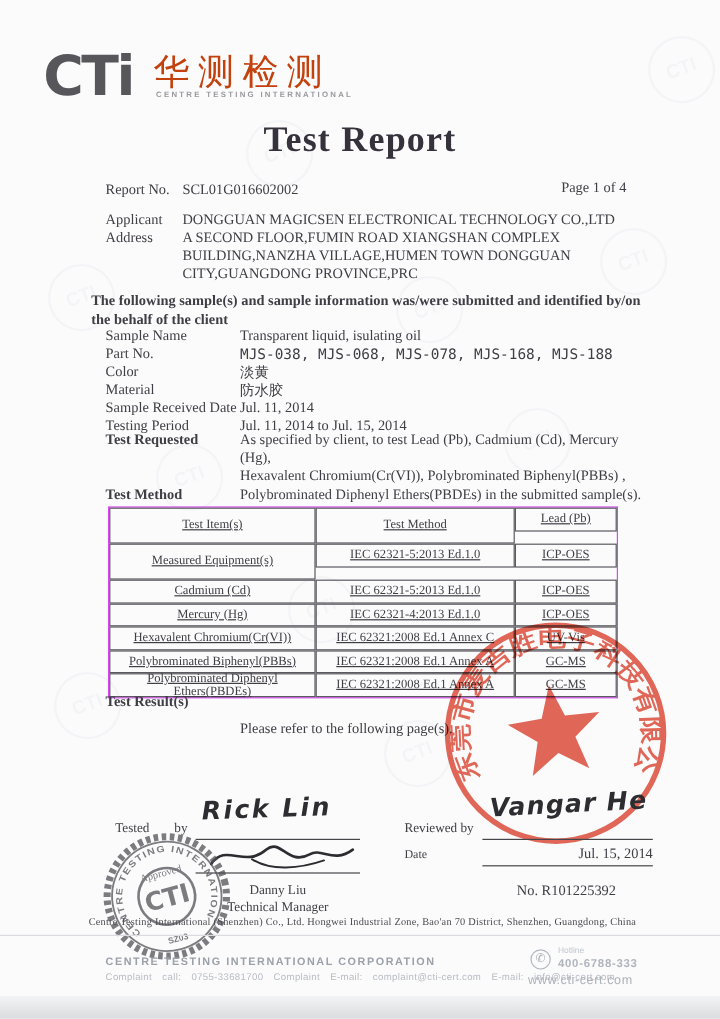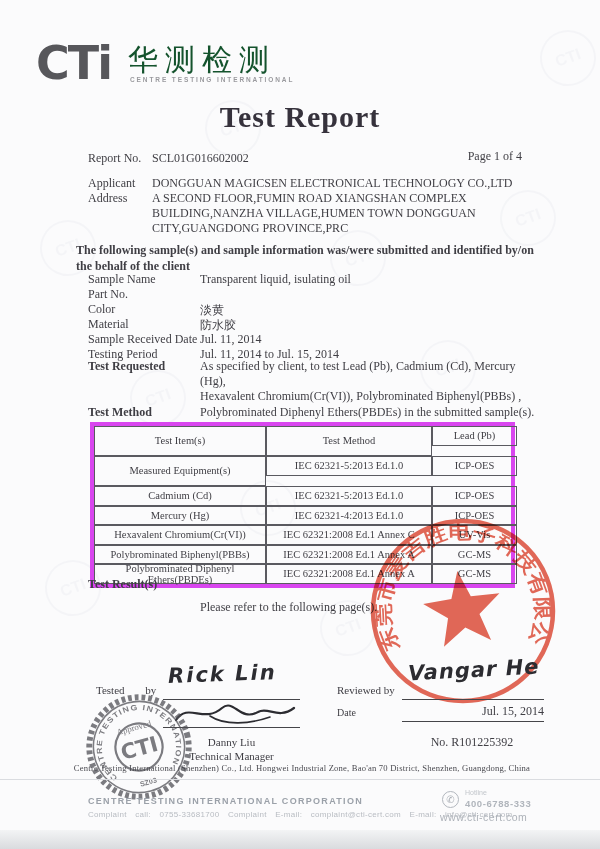--- a/index.html
+++ b/index.html
@@ -8,21 +8,21 @@
   .page { position:absolute; left:0; top:0; width:600px; height:849px; background:#fbfbfc; overflow:hidden; }
   .abs { position:absolute; }
 
   
   .wm { position:absolute; width:56px; height:56px; border:2px solid #7b8aa6; border-radius:50%;
         opacity:0.05; display:flex; align-items:center; justify-content:center;
         font:700 16px "Liberation Sans", sans-serif; color:#7b8aa6; transform:rotate(-20deg); }
 
   
   .logo-cti { left:36px; top:36px; font:800 46px "DejaVu Sans", sans-serif; color:#57575b; letter-spacing:-2px; }
-  .logo-cn  { left:128px; top:40px; font:400 30px "DejaVu Sans", sans-serif; color:#14532d; letter-spacing:7px; }
+  .logo-cn  { left:128px; top:40px; font:400 30px "DejaVu Sans", sans-serif; color:#c2410c; letter-spacing:7px; }
   .logo-sub { left:130px; top:76px; font:700 6.5px "Liberation Sans", sans-serif; color:#9a9a9e; letter-spacing:1.9px; }
 
   .title { left:0; top:100px; width:600px; text-align:center; font-weight:700; font-size:30px; color:#36323c; letter-spacing:1px; }
 
   .lbl  { font-weight:400; font-size:12px; }
   .val  { font-size:12px; }
   .mono { font-family:"DejaVu Sans Mono", monospace; font-size:11.5px; }
 
   .report-label { left:88px;  top:151px; }
   .report-no    { left:152px; top:151px; }
@@ -39,22 +39,22 @@
 
   .f-label { position:absolute; left:88px;  font-size:12px; }
   .f-value { position:absolute; left:200px; font-size:12px; }
 
   .tr-label { left:88px;  top:359px; font-weight:700; font-size:12px; }
   .tr-value { left:200px; top:359px; width:340px; font-size:12px; line-height:15.2px; }
 
   .tm-heading { left:88px; top:405px; font-weight:700; font-size:12px; }
 
   
-  .tm-table { left:90px; top:422px; width:425px; border:4px solid #d946ef; border-collapse:collapse;
-              display:grid; grid-template-columns:172px 166px 85px; }
+  .tm-table { left:90px; top:422px; width:425px; border:1px solid #d946ef; border-collapse:collapse;
+              display:grid; grid-template-columns:172px 166px 85px;text-decoration:underline; }
   .tm-cell { border:0.8px solid #5a5a60; display:flex; align-items:center; justify-content:center;
              text-align:center; font-size:10.5px; padding:1px 2px; line-height:11.5px; }
   .tm-head { height:30px; }
   .tm-row  { height:19.6px; }
 
   .result-label { left:88px;  top:577px; font-weight:700; font-size:12px; }
   .result-value { left:200px; top:577px; font-size:12px;margin-top:23px; }
 
   
   .red-stamp { left:370px; top:518px; width:186px; height:186px; opacity:0.85; mix-blend-mode:multiply; }
@@ -127,20 +127,21 @@
   <div class="abs lbl address-label">Address</div>
   <div class="abs val addr2">BUILDING,NANZHA VILLAGE,HUMEN TOWN DONGGUAN</div>
   <div class="abs val addr1">A SECOND FLOOR,FUMIN ROAD XIANGSHAN COMPLEX</div>
   <div class="abs val addr3">CITY,GUANGDONG PROVINCE,PRC</div>
 
   <div class="abs intro">The following sample(s) and sample information was/were submitted and identified by/on the behalf of the client</div>
 
   <div class="f-label" style="top:272px;">Sample Name</div>
   <div class="f-value" style="top:272px;">Transparent liquid, isulating oil</div>
   <div class="f-label" style="top:287px;">Part No.</div>
+  <div class="f-value mono" style="top:288px;">MJS-038, MJS-068, MJS-078, MJS-168, MJS-188</div>
   <div class="f-label" style="top:302px;">Color</div>
   <div class="f-value" style="top:302px;">淡黄</div>
   <div class="f-label" style="top:317px;">Material</div>
   <div class="f-value" style="top:317px;">防水胶</div>
   <div class="f-label" style="top:332px;">Sample Received Date</div>
   <div class="f-value" style="top:332px;">Jul. 11, 2014</div>
   <div class="f-label" style="top:347px;">Testing Period</div>
   <div class="f-value" style="top:347px;">Jul. 11, 2014 to Jul. 15, 2014</div>
 
   <div class="abs tr-label">Test Requested</div>

